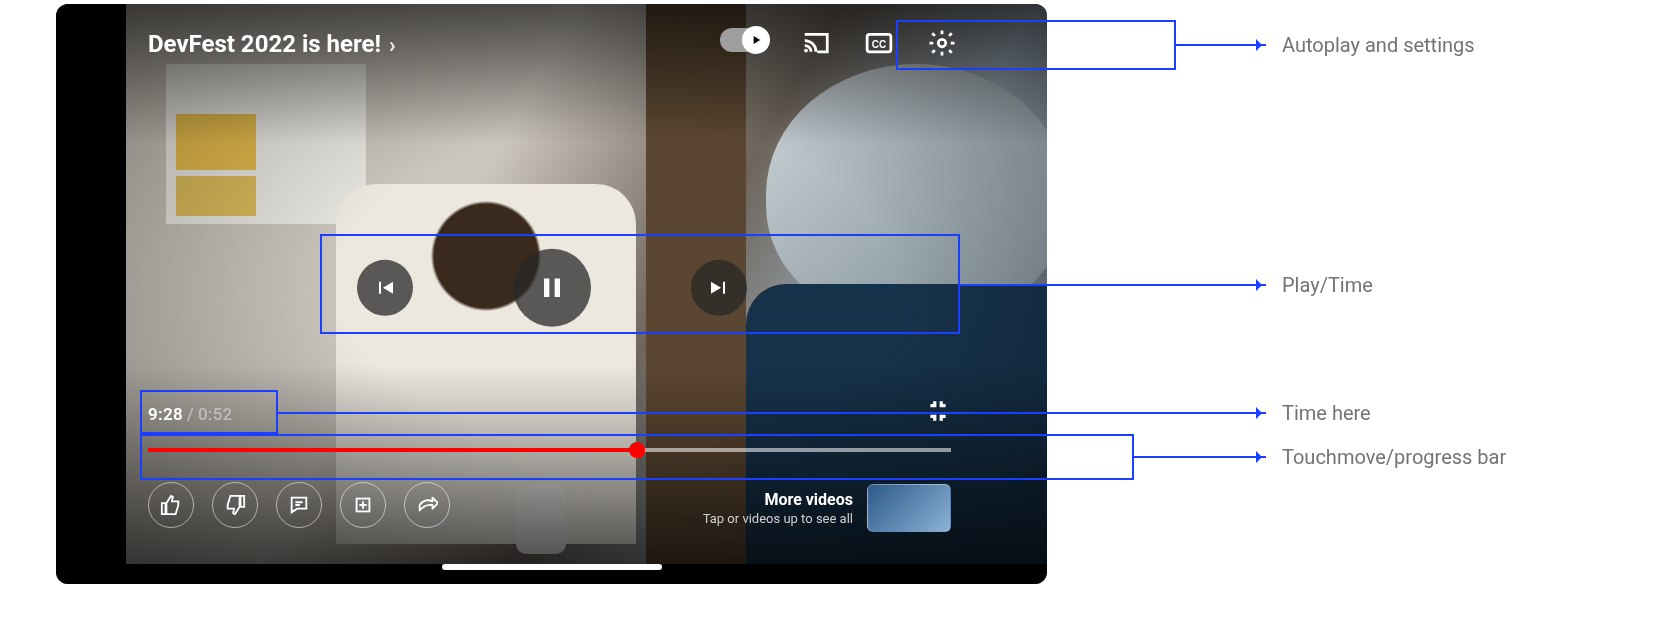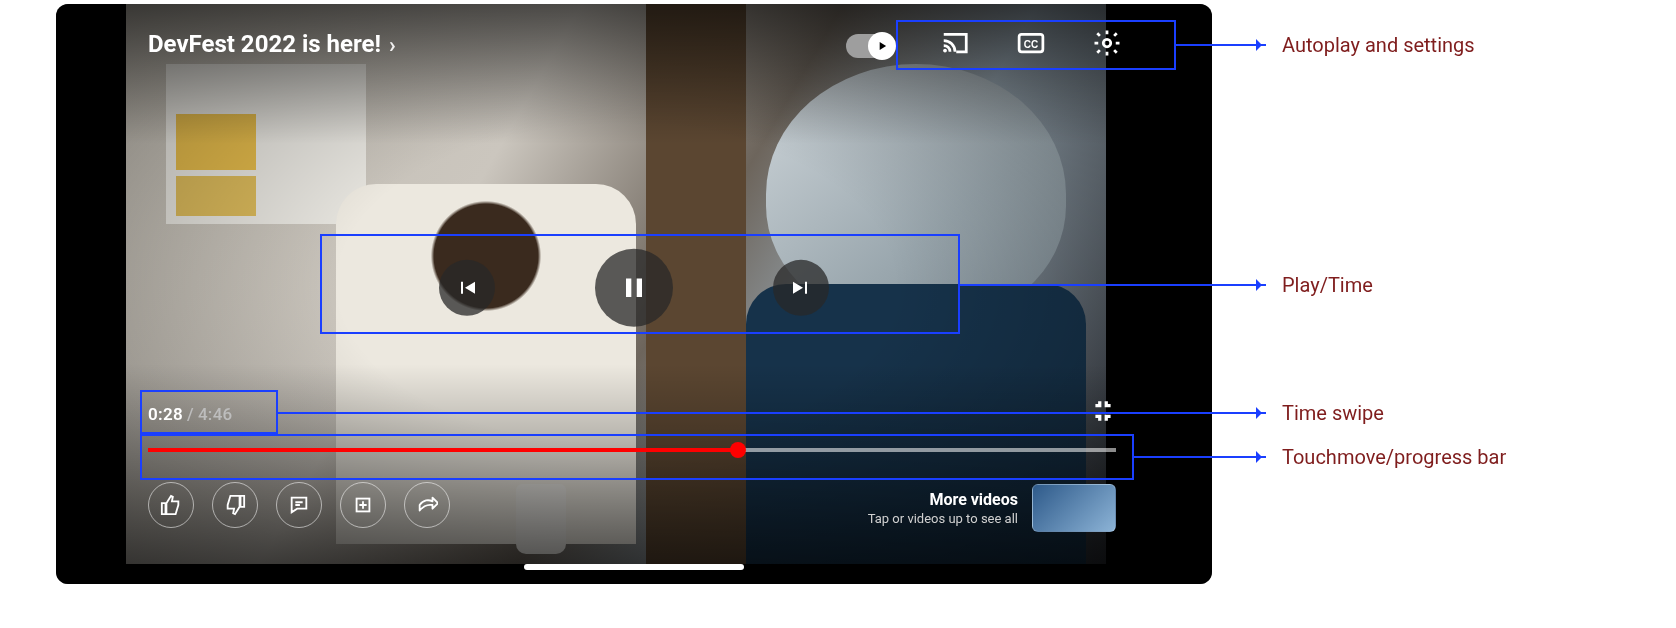--- a/index.html
+++ b/index.html
@@ -8,21 +8,21 @@
     background: #fff;
     width: 1676px;
     height: 628px;
     position: relative;
     overflow: hidden;
   }
   .player-wrap {
     position: absolute;
     left: 56px;
     top: 4px;
-    width: 1156px;
+    width: 991px;
     height: 580px;
     background: #000;
     border-radius: 12px;
     overflow: hidden;
   }
   .video-frame {
     position: absolute;
     left: 70px;
     top: 0;
     width: 980px;
@@ -42,21 +42,21 @@
   .cup{position:absolute;left:390px;top:480px;width:50px;height:70px;background:#efede8;border-radius:6px 6px 10px 10px;}
   .vignette{position:absolute;inset:0;background:radial-gradient(ellipse at center,rgba(0,0,0,0) 40%,rgba(0,0,0,.35) 100%);}
   .top-gradient{position:absolute;left:0;top:0;width:100%;height:140px;background:linear-gradient(rgba(0,0,0,.55),rgba(0,0,0,0));}
   .bottom-gradient{position:absolute;left:0;bottom:0;width:100%;height:220px;background:linear-gradient(rgba(0,0,0,0),rgba(0,0,0,.65));}
 
   .title-block{position:absolute;left:92px;top:26px;color:#fff;}
   .title-row{display:flex;align-items:center;gap:8px;font-size:24px;font-weight:700;}
   .title-row .chev{font-size:22px;opacity:.9;}
   .channel{margin-top:6px;font-size:15px;color:#d5d5d5;font-weight:500;}
 
-  .top-controls{position:absolute;right:90px;top:24px;display:flex;align-items:flex-end;gap:46px;}
+  .top-controls{position:absolute;right:90px;top:24px;display:flex;align-items:flex-start;gap:33px;}
   .autoplay-toggle{width:48px;height:24px;border-radius:14px;background:#9e9e9e;position:relative;}
   .autoplay-toggle .knob{position:absolute;right:-2px;top:-2px;width:28px;height:28px;border-radius:50%;background:#fff;display:flex;align-items:center;justify-content:center;}
   .autoplay-toggle .knob svg{width:14px;height:14px;}
   .top-icon svg{width:30px;height:30px;display:block;}
   .icon-white{fill:none;stroke:#fff;stroke-width:2.2;}
   .icon-fill{fill:#fff;}
 
   .center-controls{position:absolute;left:50%;top:50%;transform:translate(-50%,-58%);display:flex;align-items:center;gap:100px;}
   .cbtn{width:56px;height:56px;border-radius:50%;background:rgba(40,40,40,.75);display:flex;align-items:center;justify-content:center;}
   .cbtn.big{width:78px;height:78px;}
@@ -79,21 +79,21 @@
   .more-videos{position:absolute;right:96px;bottom:52px;display:flex;align-items:center;gap:14px;}
   .more-videos .txt{text-align:right;color:#fff;}
   .more-videos .t1{font-size:16px;font-weight:700;}
   .more-videos .t2{font-size:13px;color:#d0d0d0;margin-top:2px;}
   .more-videos .thumb{width:84px;height:48px;border-radius:6px;background:linear-gradient(135deg,#2e5a8a,#8cb3d6);border:1px solid rgba(255,255,255,.2);}
 
   .homebar{position:absolute;left:50%;bottom:14px;transform:translateX(-50%);width:220px;height:6px;border-radius:4px;background:#fff;}
 
   
   .anno-box{position:absolute;border:2px solid #1a3fff;pointer-events:none;}
-  .anno-label{position:absolute;color:#7f1d1d;font-size:20px;white-space:nowrap;}
+  .anno-label{position:absolute;color:#737373;font-size:20px;white-space:nowrap;}
   .anno-line{position:absolute;height:2px;background:#1a3fff;}
   .anno-line::after{content:"";position:absolute;right:-2px;top:-5px;border:6px solid transparent;border-left-color:#1a3fff;}
 </style>
 </head>
 <body>
 
 <div class="player-wrap">
   <div class="video-frame">
     <div class="wall-poster"></div>
     <div class="door"></div>
@@ -157,23 +157,23 @@
         </svg>
     </div>
     <div class="cbtn">
       <svg width="24" height="24" viewBox="0 0 24 24">
           <path d="M16 6h2v12h-2zM4 6v12l10-6z"></path>
         </svg>
     </div>
   </div>
 
   <div class="time-row">
-    <span>0:28</span>
+    <span>9:28</span>
     <span class="dur">/</span>
-    <span class="dur">4:46</span>
+    <span class="dur">0:52</span>
   </div>
 
   <div class="fs-icon">
     <svg viewBox="0 0 24 24">
         <path d="M9 3v4H5M15 3v4h4M9 21v-4H5M15 21v-4h4"></path>
       </svg>
   </div>
 
   <div class="progress">
     <div class="played" style="width: 60.9%;"></div>
@@ -226,16 +226,16 @@
 <div class="anno-box" style="left:140px;top:390px;width:138px;height:44px"></div>
 <div class="anno-box" style="left:140px;top:434px;width:994px;height:46px"></div>
 
 <div class="anno-line" style="left:1176px;top:44px;width:90px"></div>
 <div class="anno-label" style="left:1282px;top:33px">Autoplay and settings</div>
 
 <div class="anno-line" style="left:960px;top:284px;width:306px"></div>
 <div class="anno-label" style="left:1282px;top:273px">Play/Time</div>
 
 <div class="anno-line" style="left:278px;top:412px;width:988px"></div>
-<div class="anno-label" style="left:1282px;top:401px">Time swipe</div>
+<div class="anno-label" style="left:1282px;top:401px">Time here</div>
 
 <div class="anno-line" style="left:1134px;top:456px;width:132px"></div>
 <div class="anno-label" style="left:1282px;top:445px">Touchmove/progress bar</div>
 
 </body></html>

